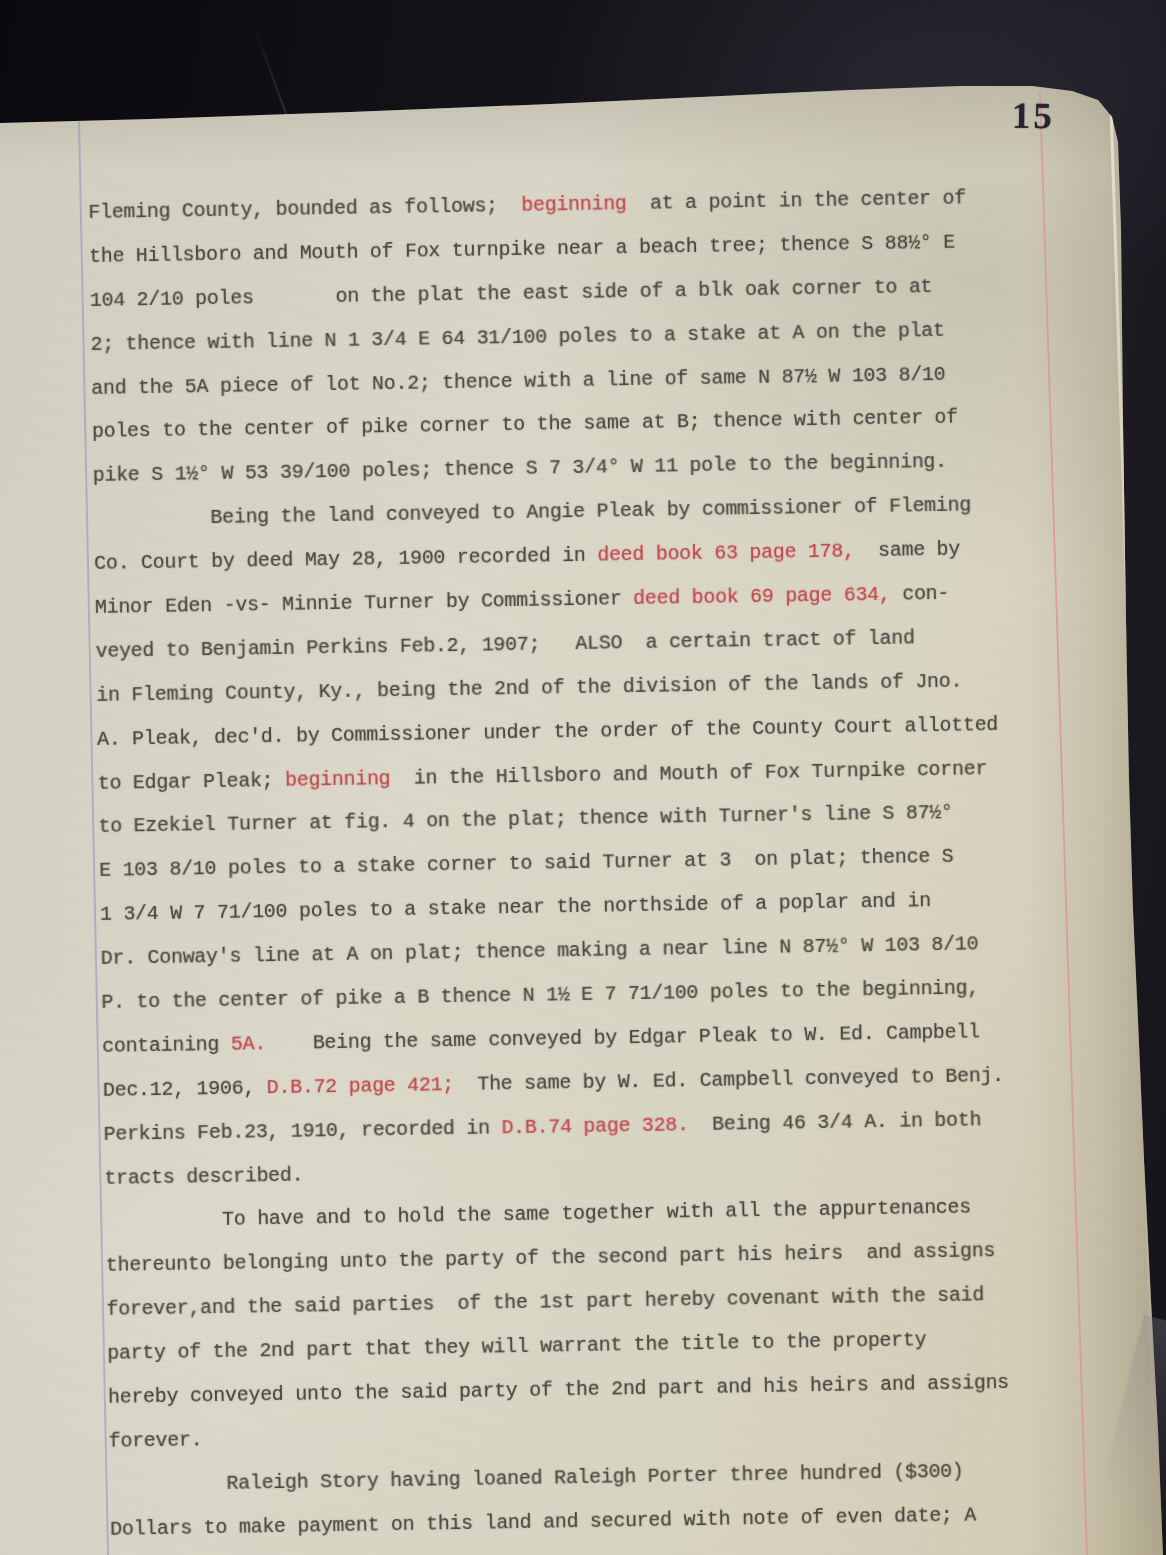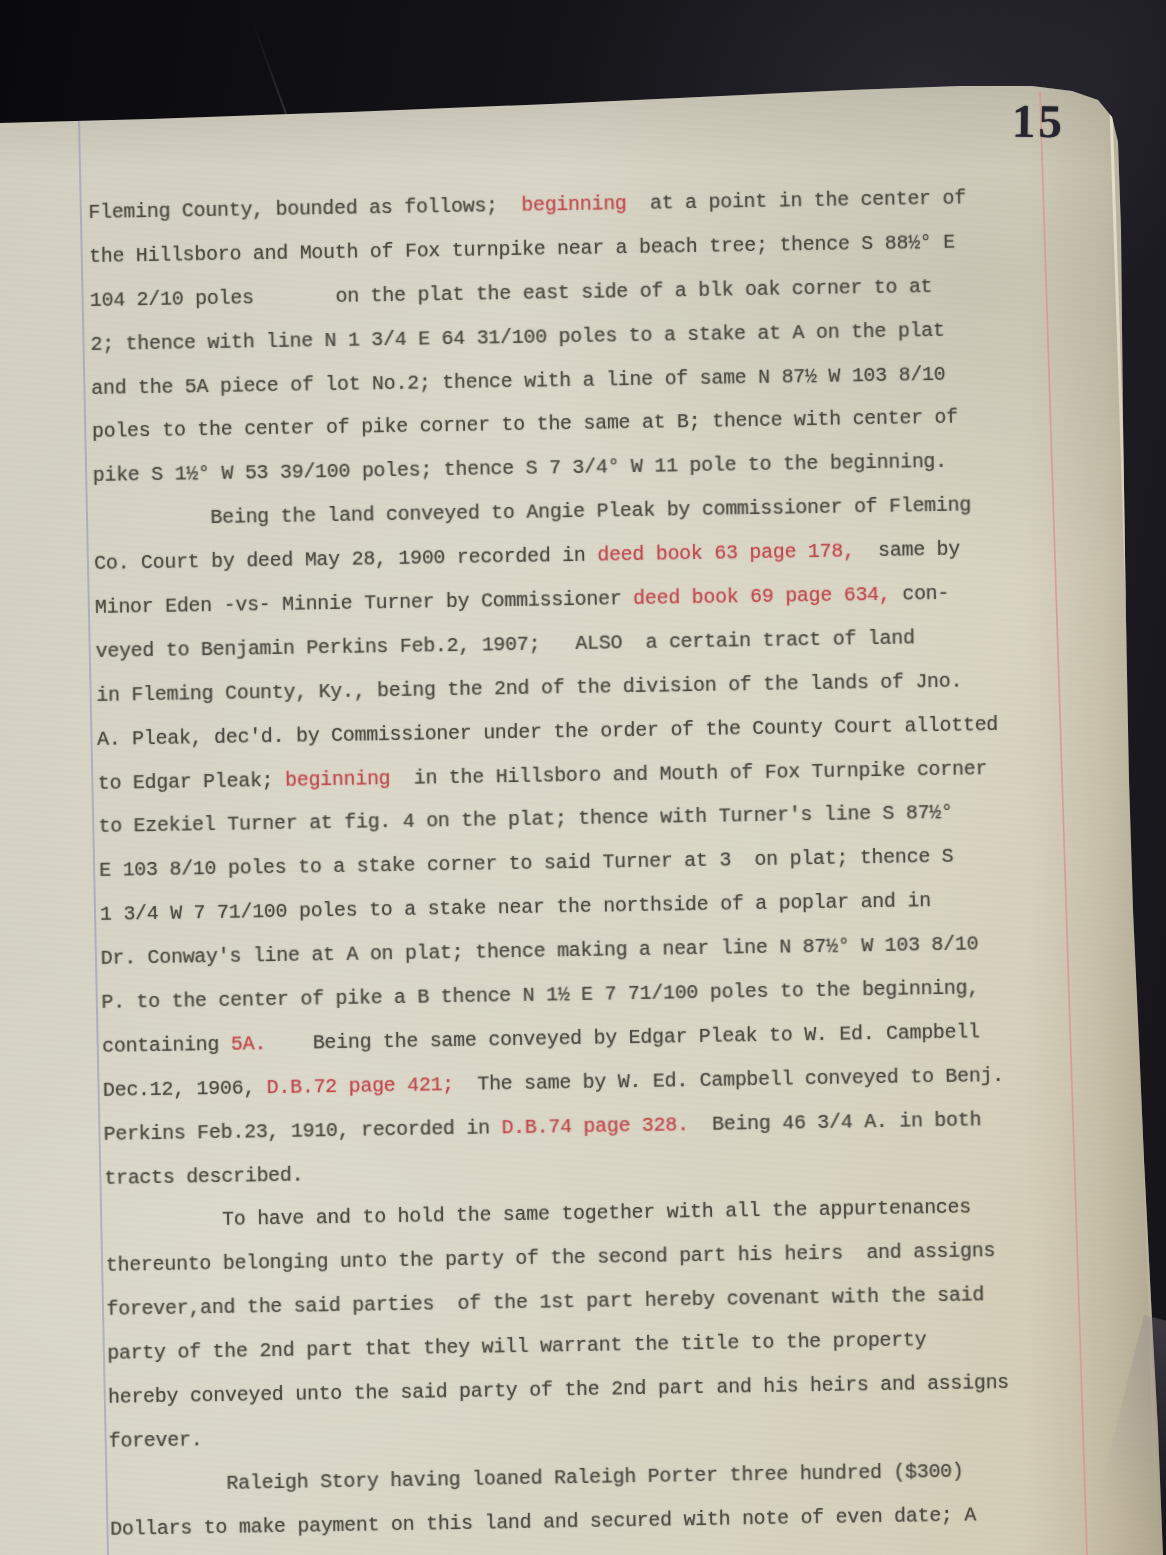--- a/index.html
+++ b/index.html
@@ -69,21 +69,21 @@
     background: linear-gradient(to bottom, rgba(244,238,216,.75), rgba(244,238,216,.25) 55%, rgba(244,238,216,0));
   }
   .rules {
     position: absolute;
     inset: 0;
   }
   .page-num {
     position: absolute;
     left: 1012px; top: 94px;
     font-family: "Liberation Serif", "DejaVu Serif", serif;
-    font-size: 47px;
+    font-size: 37px;
     font-weight: bold;
     letter-spacing: 3px;
     color: var(--page_number_color, #262530);
     text-shadow: 0 0 2px rgba(32,30,44,.45);
     transform: rotate(0.6deg);
   }
   .text-block {
     position: absolute;
     left: 88px; top: 191px;
     width: 970px;

